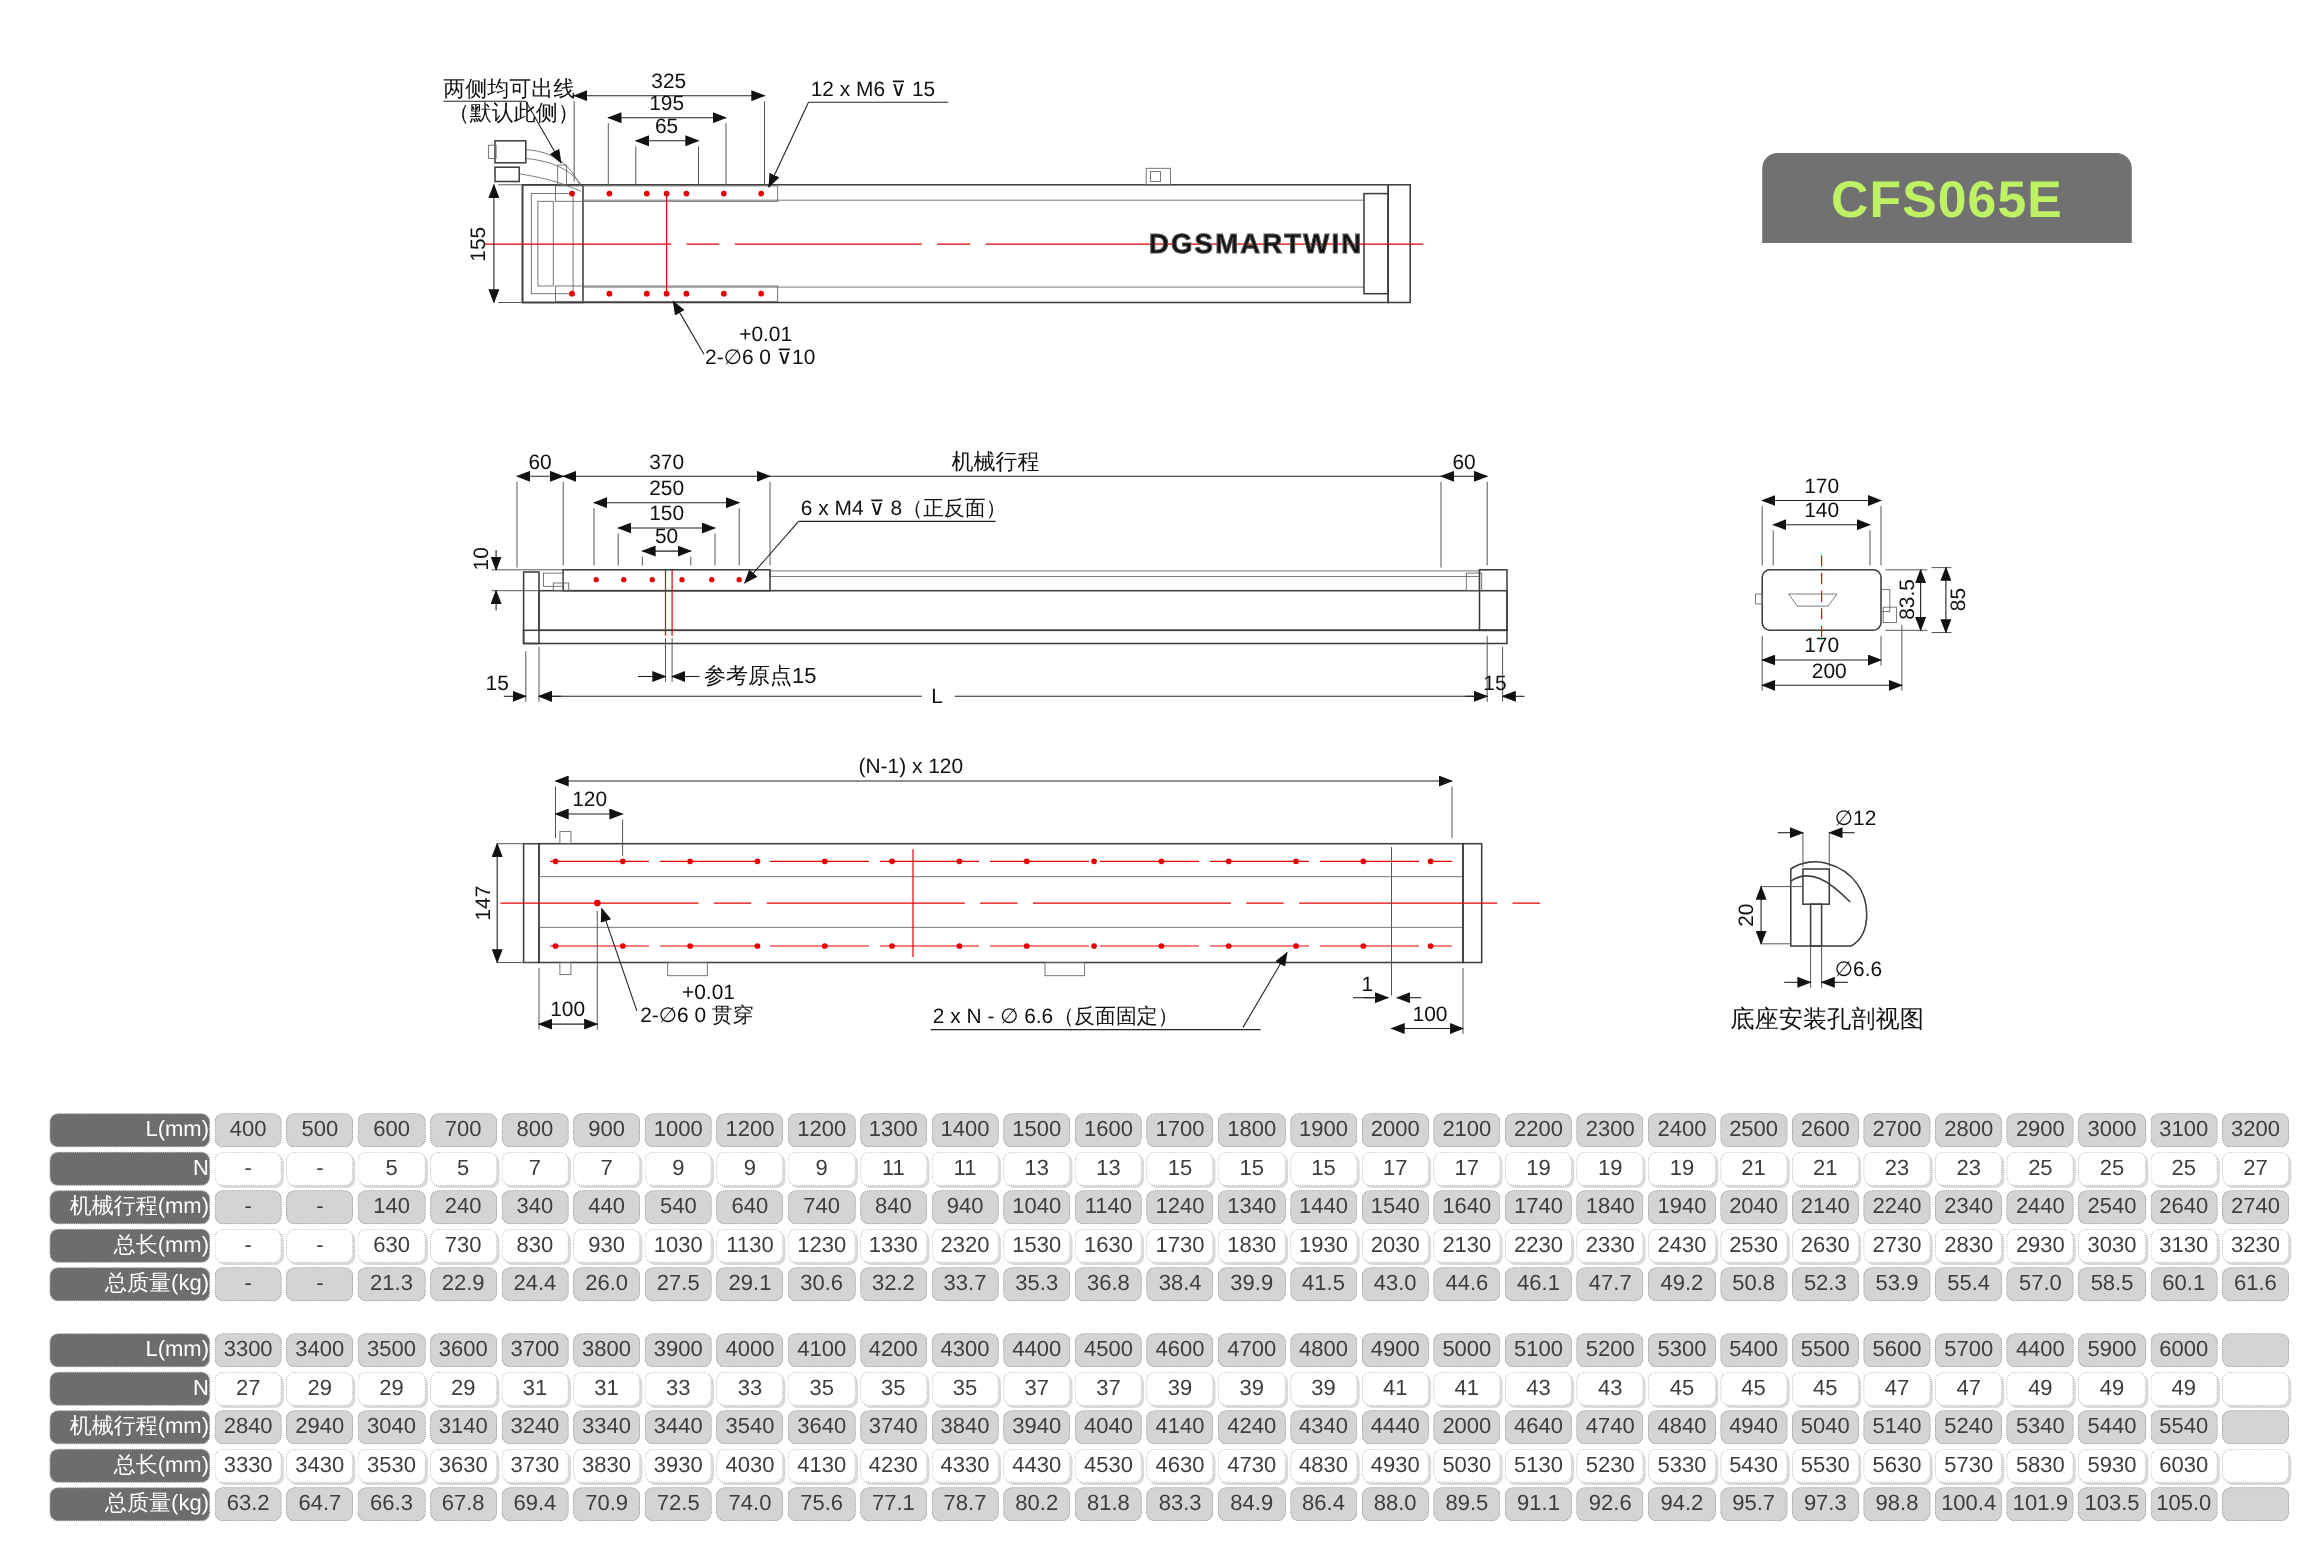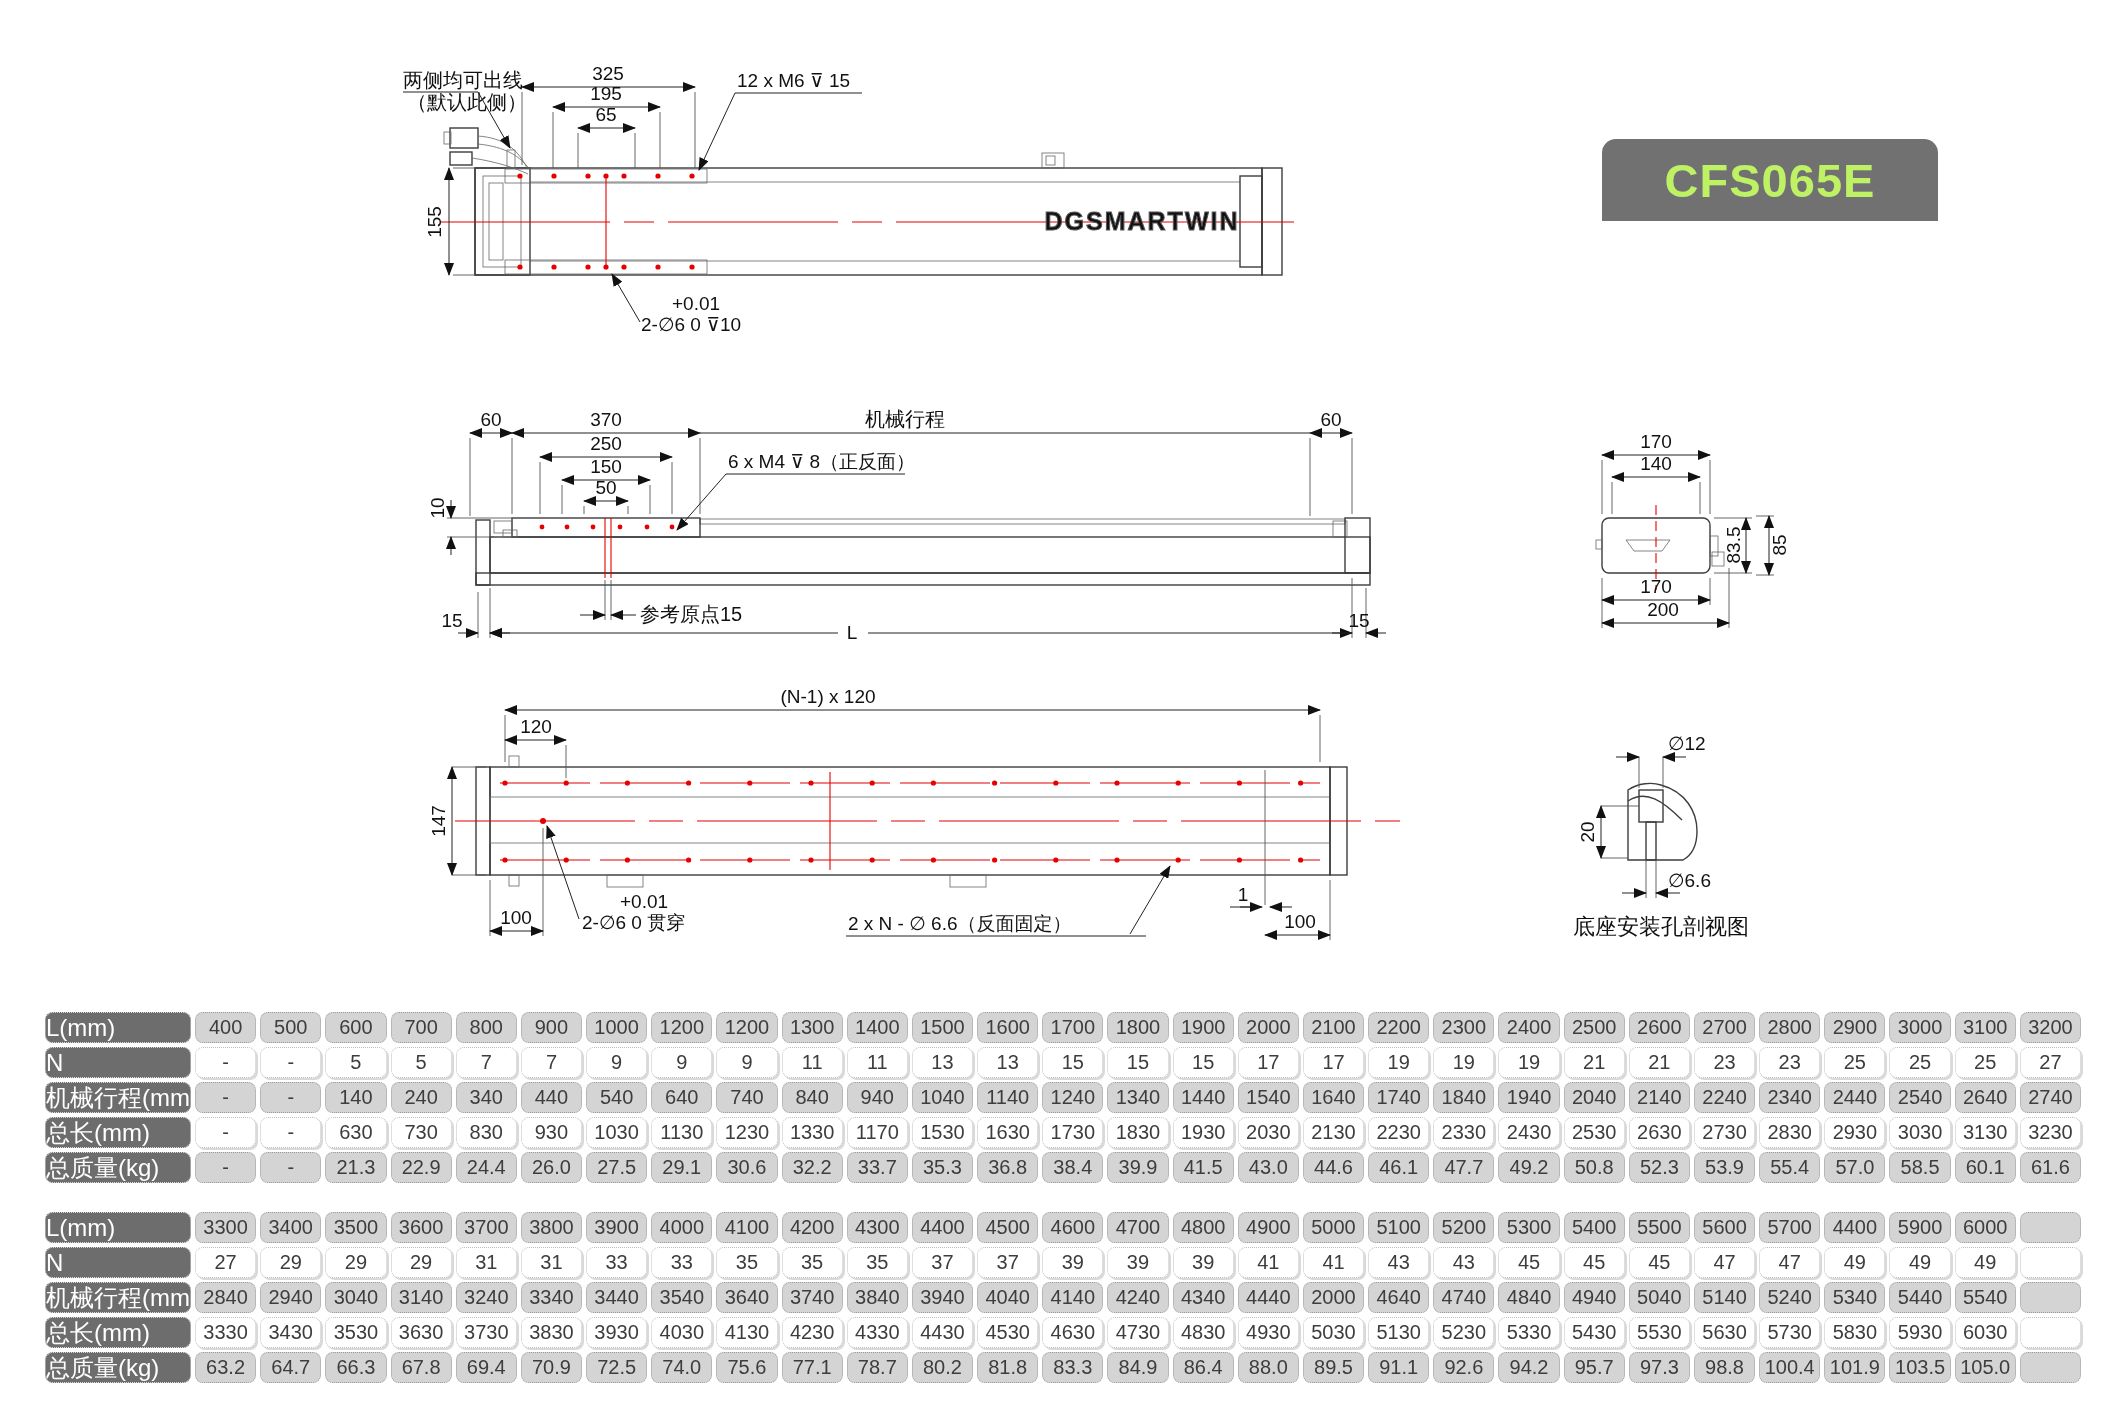--- a/index.html
+++ b/index.html
@@ -27,22 +27,22 @@
                 border-radius:0 0 14px 14px;color:#8f8f8f;font-size:28px;text-align:center;line-height:58px;}
 
   
   .tables{position:absolute;left:45px;top:1012px;width:2036px;}
   .tblock{margin-bottom:29px;}
   .trow{display:grid;grid-template-columns:146px repeat(29,1fr);gap:4px;margin-bottom:4px;}
   .cell{height:29px;line-height:29px;text-align:center;font-size:20px;color:#3d3d3d;
         border-radius:8px;overflow:hidden;white-space:nowrap;}
   .cell.gray{background:#d4d4d4;border:1px dotted #9a9a9a;}
   .cell.white{background:#ffffff;border:1px dotted #bdbdbd;box-shadow:2px 2px 0 #d9d9d9;}
-  .cell.label{background:#6d6d6d;color:#ffffff;text-align:left;
-              border:1px dotted #d8d8d8;font-size:24px;}
+  .cell.label{background:#6d6d6d;color:#ffffff;text-align:right;padding-left:12px;
+              border:1px dotted #d8d8d8;font-size:20px;}
 </style>
 </head>
 <body>
 
 <div class="page">
 
 <svg width="2111" height="1005" viewBox="0 0 2111 1005">
   <defs>
     <marker id="arr" orient="auto-start-reverse" markerWidth="13" markerHeight="10" refX="12" refY="5">
       <path d="M0,0 L13,5 L0,10 Z" fill="#111"></path>
@@ -483,21 +483,21 @@
           <div class="cell white">-</div>
           <div class="cell white">-</div>
           <div class="cell white">630</div>
           <div class="cell white">730</div>
           <div class="cell white">830</div>
           <div class="cell white">930</div>
           <div class="cell white">1030</div>
           <div class="cell white">1130</div>
           <div class="cell white">1230</div>
           <div class="cell white">1330</div>
-          <div class="cell white">1170</div>
+          <div class="cell white">2320</div>
           <div class="cell white">1530</div>
           <div class="cell white">1630</div>
           <div class="cell white">1730</div>
           <div class="cell white">1830</div>
           <div class="cell white">1930</div>
           <div class="cell white">2030</div>
           <div class="cell white">2130</div>
           <div class="cell white">2230</div>
           <div class="cell white">2330</div>
           <div class="cell white">2430</div>

